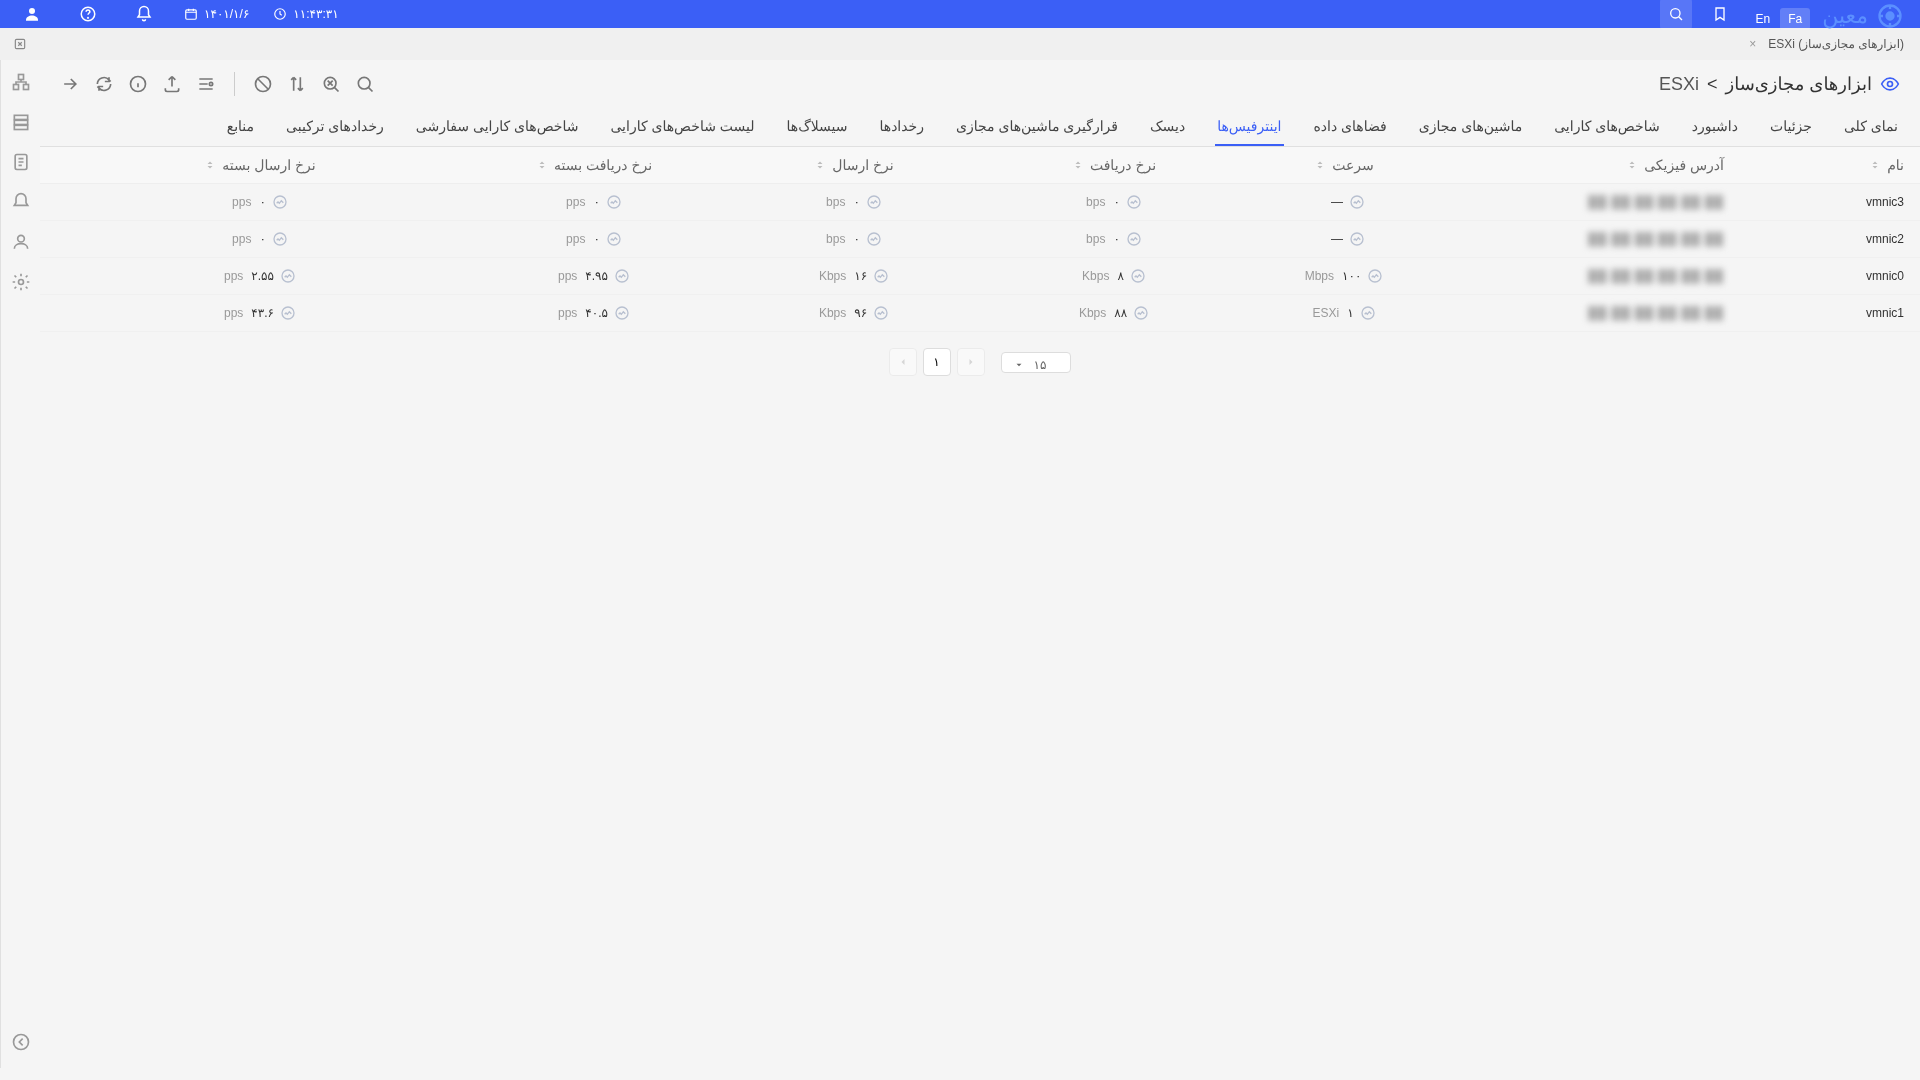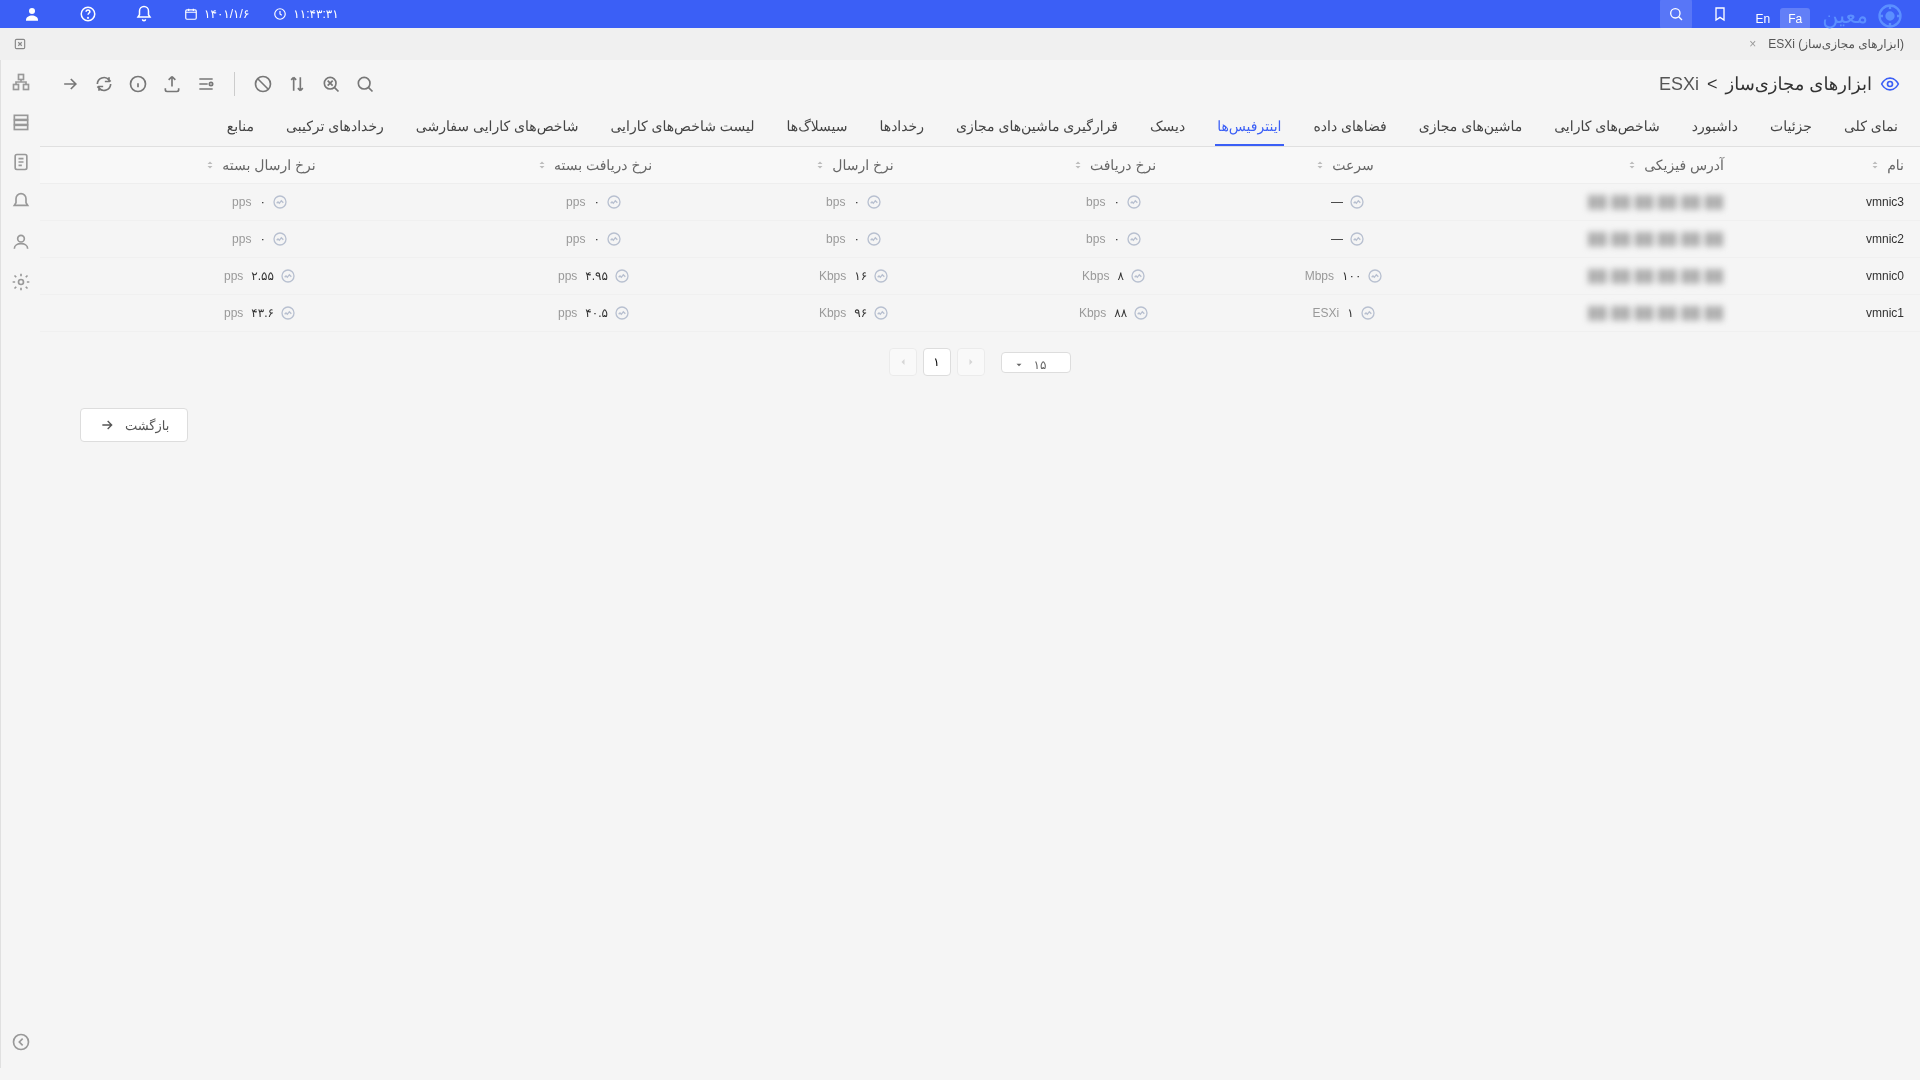--- a/index.html
+++ b/index.html
@@ -452,28 +452,20 @@
           </div>
         <div class="page-num">۱</div>
         <div class="page-btn disabled">
             <svg width="12" height="12" viewBox="0 0 24 24" fill="currentColor">
               <path d="M15 6l-6 6 6 6z"></path>
             </svg>
           </div>
       </div>
     </div>
 
-    <div style="direction:ltr;padding:0 20px">
-      <button class="back-btn">
-        <svg width="16" height="16" viewBox="0 0 24 24" fill="none" stroke="currentColor" stroke-width="2">
-            <path d="M5 12h14M13 6l6 6-6 6"></path>
-          </svg>
-        <span>بازگشت</span>
-      </button>
-    </div>
   </div>
 
   <div class="sidebar">
     <svg class="side-ico" viewBox="0 0 24 24" fill="none" stroke="currentColor" stroke-width="2">
         <rect x="9" y="3" width="6" height="6"></rect>
         <rect x="3" y="15" width="6" height="6"></rect>
         <rect x="15" y="15" width="6" height="6"></rect>
         <path d="M12 9v3M12 12H6v3M12 12h6v3"></path>
       </svg>
     <svg class="side-ico" viewBox="0 0 24 24" fill="none" stroke="currentColor" stroke-width="2">

